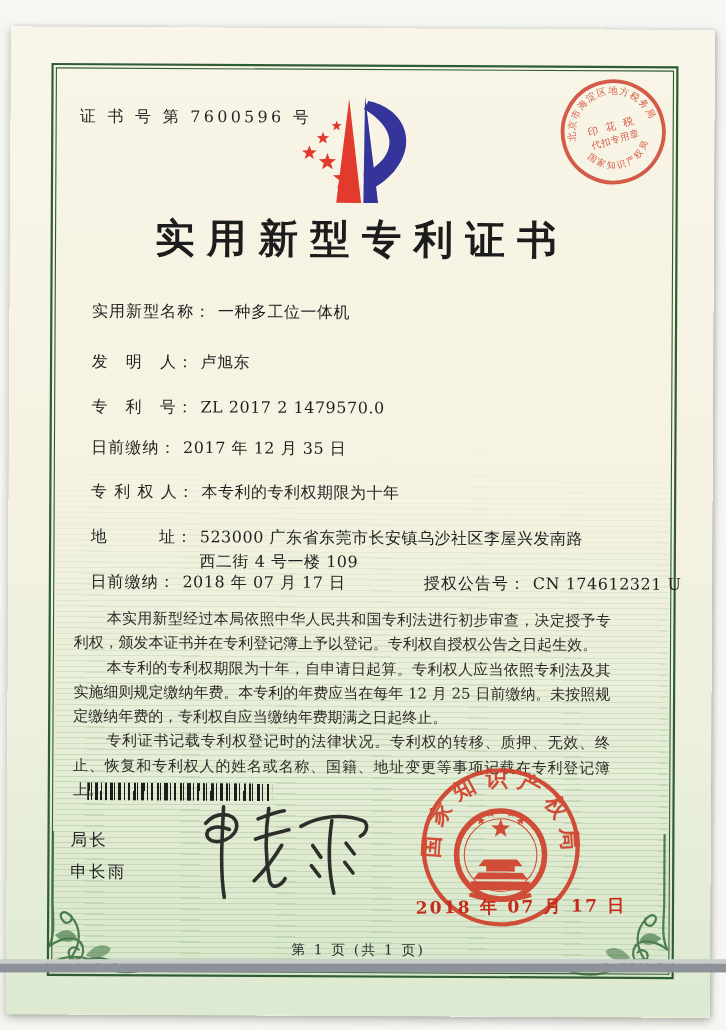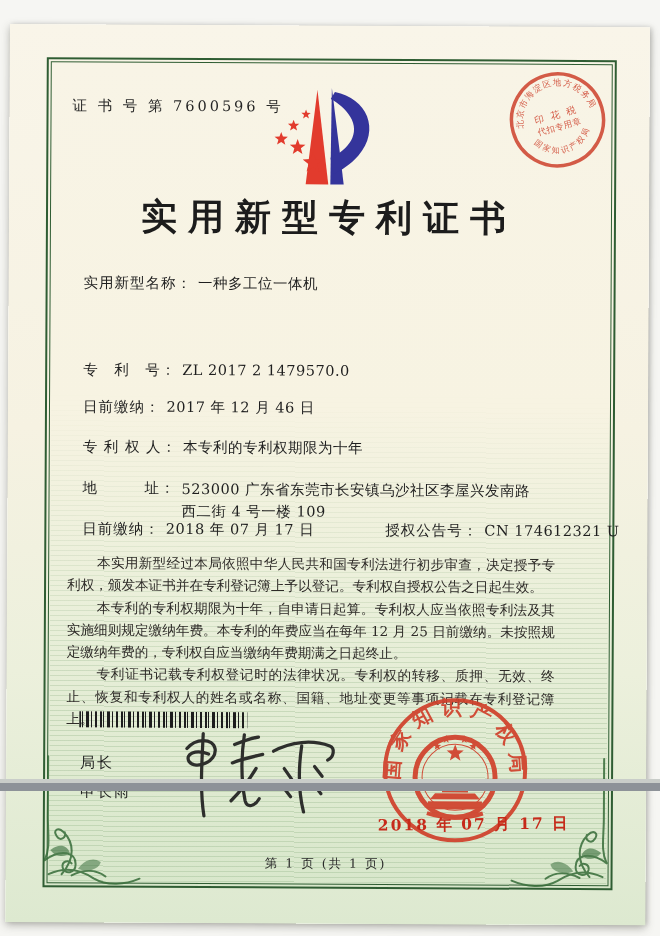--- a/index.html
+++ b/index.html
@@ -1,17 +1,17 @@
 <!DOCTYPE html>
 <html><head>
 <meta charset="utf-8">
 <style>
   html,body{margin:0;padding:0;width:660px;height:936px;overflow:hidden;
     background:#f6f6f3;font-family:"DejaVu Serif","Liberation Serif",serif;}
-  .scan{position:relative;width:660px;height:791px;}
+  .scan{position:relative;width:660px;height:884px;}
   .scan-bar{position:absolute;left:0;bottom:0;width:100%;height:8px;background:#8d9298;}
   .scan-bar2{position:absolute;left:0;bottom:8px;width:100%;height:4px;background:#c9cdc9;}
 
   .paper{position:absolute;left:10px;top:24px;width:640px;height:898px;
     background:linear-gradient(to bottom,#f9f5e9 0%,#f6f2e2 45%,#ecf0dc 72%,#dde9d0 100%);
     box-shadow:0 3px 9px rgba(70,70,60,.38),2px 0 4px rgba(0,0,0,.12);
     transform:rotate(.3deg);transform-origin:top left;}
 
   .frame{position:absolute;left:37px;top:33px;width:566px;height:826px;
     border:2.5px solid #2f5d33;background:linear-gradient(to bottom,#f8f4e6 0%,#f7f3e2 42%,#e9efd9 68%,#d8e7cb 100%);}
@@ -35,22 +35,22 @@
 
   .paras{position:absolute;left:60px;top:527px;width:488px;font-size:13.6px;line-height:1.64;
     color:#2e2b28;z-index:3;}
   .paras p{margin:0;text-indent:2.2em;text-align:justify;}
 
   .barcode{position:absolute;left:73px;top:687px;width:168px;height:16px;z-index:3;
     background:repeating-linear-gradient(90deg,#1d1d1d 0 2px,transparent 2px 3px,#1d1d1d 3px 4px,
       transparent 4px 7px,#1d1d1d 7px 10px,transparent 10px 12px,#1d1d1d 12px 13px,transparent 13px 16px,
       #1d1d1d 16px 18px,transparent 18px 21px);}
 
-  .director{position:absolute;left:74px;top:726px;font-size:15px;line-height:1.9;letter-spacing:2px;
-    color:#1e1e1e;z-index:3;font-family:Liberation Mono, monospace;}
+  .director{position:absolute;left:58px;top:726px;font-size:15px;line-height:1.9;letter-spacing:2px;
+    color:#1e1e1e;z-index:3;font-family:Liberation Sans, sans-serif;}
   .signature{position:absolute;left:160px;top:702px;width:180px;height:92px;z-index:4;}
 
   .office-seal{position:absolute;left:374px;top:669px;width:150px;height:150px;z-index:3;opacity:.92;}
   .seal-date{position:absolute;left:372px;top:788px;font-size:15.5px;letter-spacing:2px;font-weight:600;
     color:#c62a1a;z-index:5;transform:rotate(-1deg);}
 
   .footer{position:absolute;left:37px;top:830px;width:566px;text-align:center;font-size:12.5px;
     letter-spacing:2px;color:#2a2a2a;z-index:3;}
 
   .flourish{position:absolute;width:112px;height:132px;top:730px;z-index:2;}
@@ -122,25 +122,28 @@
         <text x="50" y="48" text-anchor="middle" font-size="9.5" letter-spacing="2">印 花 税</text>
         <text x="50" y="60" text-anchor="middle" font-size="8.5" letter-spacing=".5">代扣专用章</text>
       </g>
     </svg>
 
     <h1 class="title">实用新型专利证书</h1>
 
     <div class="row" style="top:249px">
       <span class="lbl">实用新型名称：</span><span class="val">一种多工位一体机</span>
     </div>
+    <div class="row" style="top:295px">
+      <span class="lbl">发　明　人：</span><span class="val">卢旭东</span>
+    </div>
     <div class="row" style="top:336px">
       <span class="lbl">专　利　号：</span><span class="val">ZL 2017 2 1479570.0</span>
     </div>
     <div class="row" style="top:373px">
-      <span class="lbl">日前缴纳：</span><span class="val">2017 年 12 月 46 日</span>
+      <span class="lbl">日前缴纳：</span><span class="val">2017 年 12 月 35 日</span>
     </div>
     <div class="row" style="top:413px">
       <span class="lbl">专 利 权 人：</span><span class="val">本专利的专利权期限为十年</span>
     </div>
     <div class="row" style="top:454px">
       <span class="lbl">地　　　址：</span><span class="val wrap">523000 广东省东莞市长安镇乌沙社区李屋兴发南路西二街 4 号一楼 109</span>
     </div>
     <div class="row" style="top:495px">
       <span class="lbl">日前缴纳：</span><span class="val">2018 年 07 月 17 日</span>
     </div>

